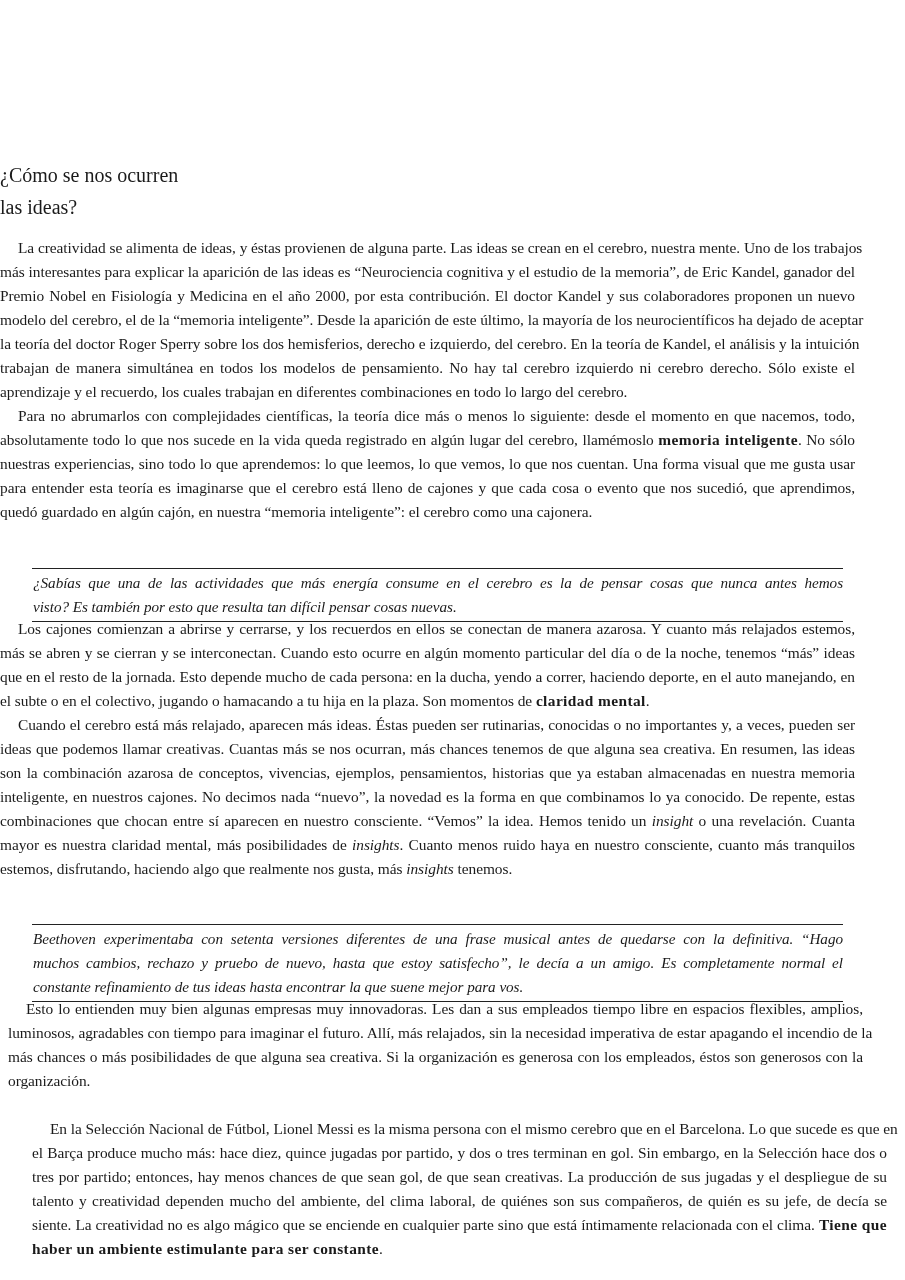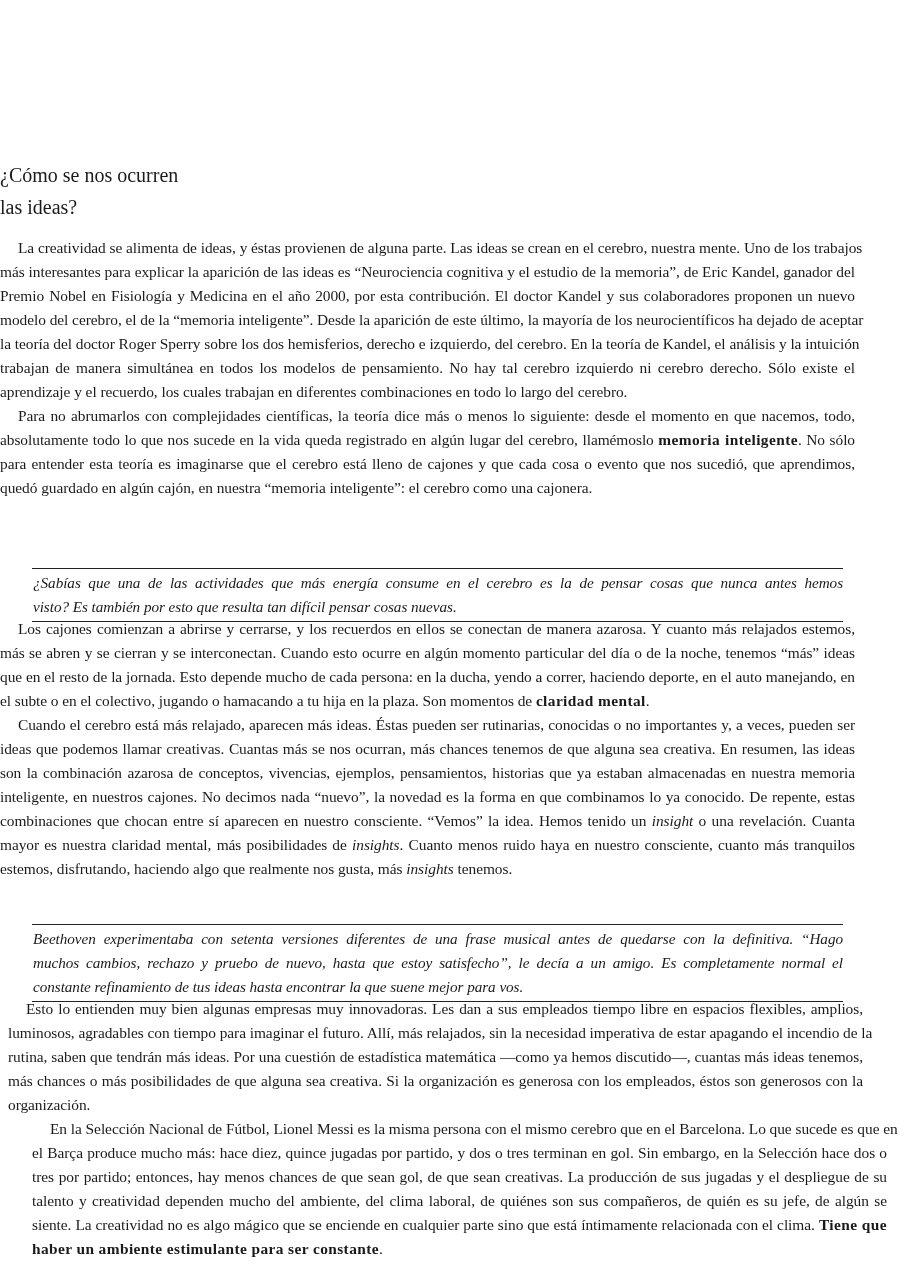--- a/index.html
+++ b/index.html
@@ -81,20 +81,21 @@
   <span class="line">Premio Nobel en Fisiología y Medicina en el año 2000, por esta contribución. El doctor Kandel y sus colaboradores proponen un nuevo</span>
   <span class="line">modelo del cerebro, el de la “memoria inteligente”. Desde la aparición de este último, la mayoría de los neurocientíficos ha dejado de aceptar</span>
   <span class="line">la teoría del doctor Roger Sperry sobre los dos hemisferios, derecho e izquierdo, del cerebro. En la teoría de Kandel, el análisis y la intuición</span>
   <span class="line">trabajan de manera simultánea en todos los modelos de pensamiento. No hay tal cerebro izquierdo ni cerebro derecho. Sólo existe el</span>
   <span class="line last">aprendizaje y el recuerdo, los cuales trabajan en diferentes combinaciones en todo lo largo del cerebro.</span>
 </div>
 
 <div class="para" style="top:404px;">
   <span class="line indent">Para no abrumarlos con complejidades científicas, la teoría dice más o menos lo siguiente: desde el momento en que nacemos, todo,</span>
   <span class="line"><span>absolutamente todo lo que nos sucede en la vida queda registrado en algún lugar del cerebro, llamémoslo </span><b class="em">memoria inteligente</b><span>. No sólo</span></span>
+  <span class="line">nuestras experiencias, sino todo lo que aprendemos: lo que leemos, lo que vemos, lo que nos cuentan. Una forma visual que me gusta usar</span>
   <span class="line">para entender esta teoría es imaginarse que el cerebro está lleno de cajones y que cada cosa o evento que nos sucedió, que aprendimos,</span>
   <span class="line last">quedó guardado en algún cajón, en nuestra “memoria inteligente”: el cerebro como una cajonera.</span>
 </div>
 
 <div class="box box1">
   <span class="line">¿Sabías que una de las actividades que más energía consume en el cerebro es la de pensar cosas que nunca antes hemos</span>
   <span class="line last">visto? Es también por esto que resulta tan difícil pensar cosas nuevas.</span>
 </div>
 
 <div class="para" style="top:617px;">
@@ -116,25 +117,24 @@
 
 <div class="box box2">
   <span class="line">Beethoven experimentaba con setenta versiones diferentes de una frase musical antes de quedarse con la definitiva. “Hago</span>
   <span class="line">muchos cambios, rechazo y pruebo de nuevo, hasta que estoy satisfecho”, le decía a un amigo. Es completamente normal el</span>
   <span class="line last">constante refinamiento de tus ideas hasta encontrar la que suene mejor para vos.</span>
 </div>
 
 <div class="para" style="top:997px;padding-left:8px;">
   <span class="line indent">Esto lo entienden muy bien algunas empresas muy innovadoras. Les dan a sus empleados tiempo libre en espacios flexibles, amplios,</span>
   <span class="line">luminosos, agradables con tiempo para imaginar el futuro. Allí, más relajados, sin la necesidad imperativa de estar apagando el incendio de la</span>
-  <span class="line">rutina, saben que tendrán más ideas. Por una cuestión de estadística matemática —como ya hemos discutido—, cuantas más ideas tenemos,</span>
   <span class="line">más chances o más posibilidades de que alguna sea creativa. Si la organización es generosa con los empleados, éstos son generosos con la</span>
   <span class="line last">organización.</span>
 </div>
 
 <div class="para" style="top:1117px;margin-left:32px;">
   <span class="line indent">En la Selección Nacional de Fútbol, Lionel Messi es la misma persona con el mismo cerebro que en el Barcelona. Lo que sucede es que en</span>
   <span class="line">el Barça produce mucho más: hace diez, quince jugadas por partido, y dos o tres terminan en gol. Sin embargo, en la Selección hace dos o</span>
   <span class="line">tres por partido; entonces, hay menos chances de que sean gol, de que sean creativas. La producción de sus jugadas y el despliegue de su</span>
-  <span class="line">talento y creatividad dependen mucho del ambiente, del clima laboral, de quiénes son sus compañeros, de quién es su jefe, de algún se</span>
+  <span class="line">talento y creatividad dependen mucho del ambiente, del clima laboral, de quiénes son sus compañeros, de quién es su jefe, de decía se</span>
   <span class="line"><span>siente. La creatividad no es algo mágico que se enciende en cualquier parte sino que está íntimamente relacionada con el clima. </span><b class="em">Tiene que</b></span>
   <span class="line last"><b class="em">haber un ambiente estimulante para ser constante</b><span>.</span></span>
 </div>
 
 </body></html>

